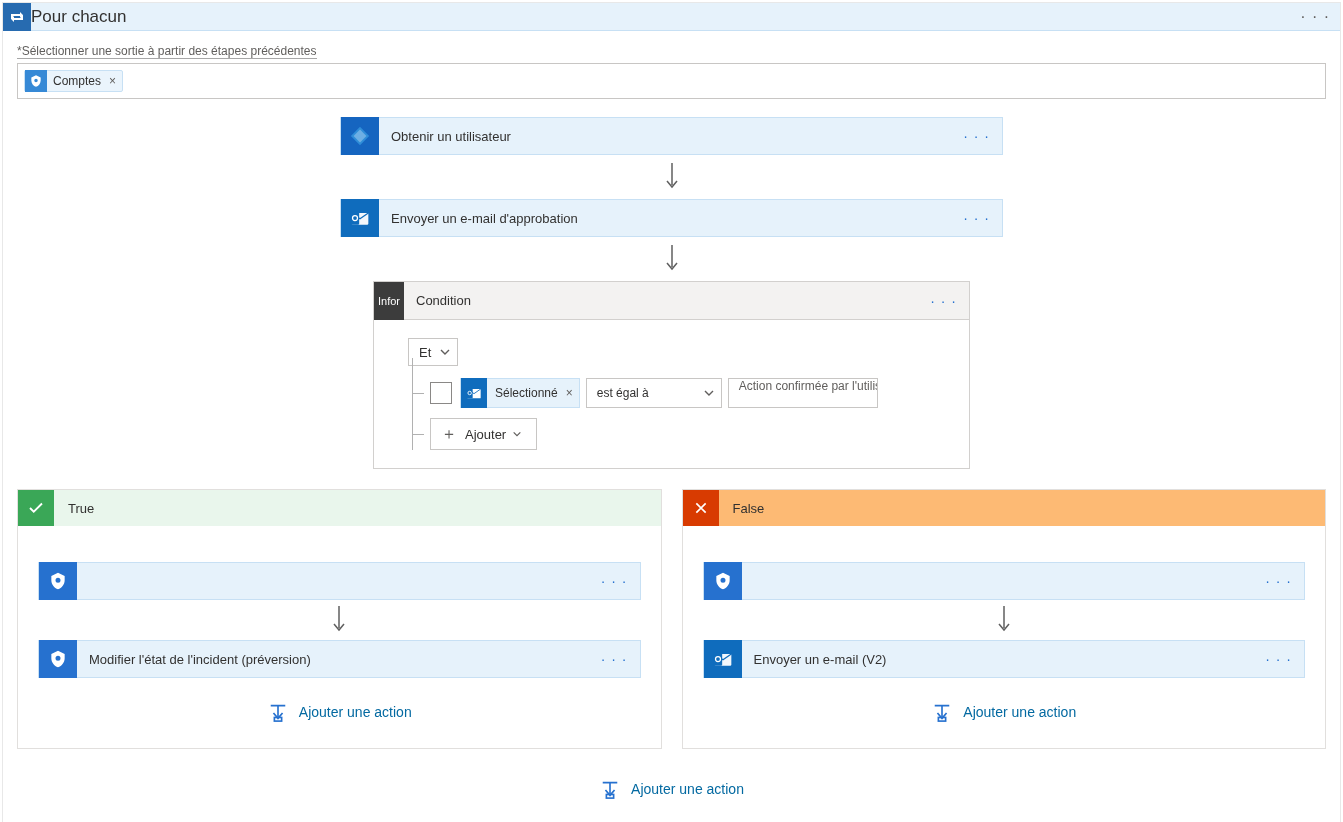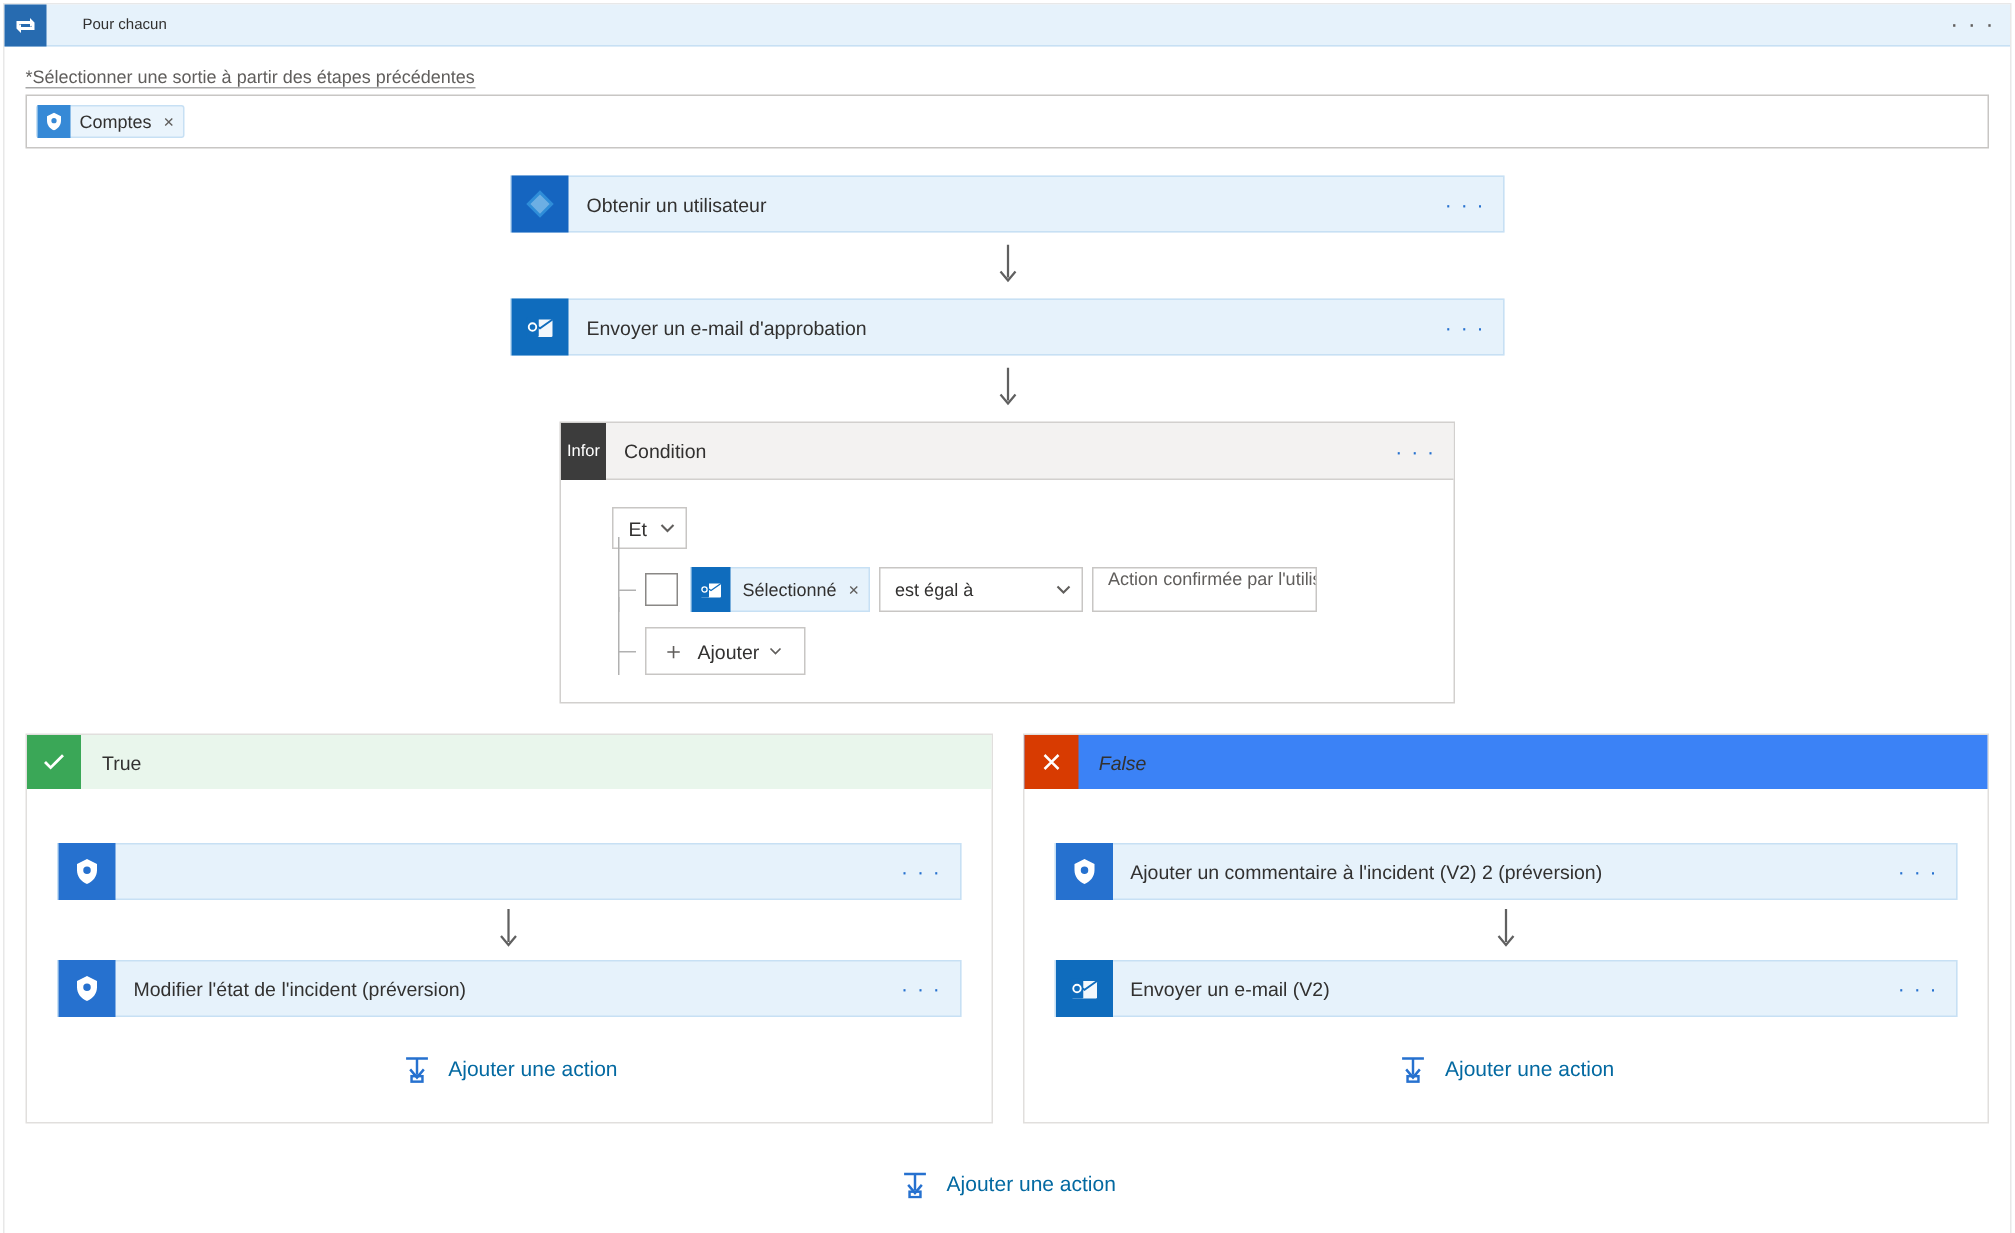--- a/index.html
+++ b/index.html
@@ -25,22 +25,22 @@
   .foreach-icon-box {
     width: 28px;
     height: 28px;
     background: #276bb0;
     display: flex;
     align-items: center;
     justify-content: center;
     color: #fff;
   }
   .foreach-title {
-    padding-left: 24px;
-    font-size: 10px;
+    padding-left: 0;
+    font-size: 17px;
     color: #323130;
   }
   .ellipsis-btn {
     margin-left: auto;
     padding: 0 10px;
     font-size: 16px;
     color: #605e5c;
     cursor: pointer;
     letter-spacing: 1px;
   }
@@ -168,21 +168,21 @@
   .branches {
     display:flex; gap:20px; margin-top:20px; align-items:flex-start; justify-content:center;
   }
   .branch {
     flex:1; border:1px solid #e1dfdd; background:#fff; display:flex; flex-direction:column;
   }
   .branch-hdr {
     height:36px; display:flex; align-items:center;
   }
   .branch-hdr.true { background:#e9f6ec; }
-  .branch-hdr.false { background:#3b82f6;font-style:italic; }
+  .branch-hdr.false { background:#fdba74; }
   .branch-icon {
     width:36px; height:36px; display:flex; align-items:center; justify-content:center; color:#fff;
   }
   .branch-icon.true { background:#3aa757;}
   .branch-icon.false { background:#d83b01;}
   .branch-title { padding-left:14px; font-size:13px;}
   .branch-body { padding: 36px 20px 26px; display:flex; flex-direction:column; align-items:center;}
   .branch-card {
     width:100%; border:1px solid #c7e0f4; background:#e6f2fb; height:38px; display:flex; align-items:center; position:relative;
   }
@@ -381,21 +381,20 @@
             <div class="branch-title">False</div>
           </div>
           <div class="branch-body">
 
             <div class="branch-card">
               <div class="action-icon sentinel">
                 <svg width="20" height="20" viewBox="0 0 24 24">
                     <path d="M12 2l8 4v5c0 5-3.4 9.3-8 11-4.6-1.7-8-6-8-11V6l8-4zm0 6a3 3 0 100 6 3 3 0 000-6z" fill="#fff"></path>
                   </svg>
               </div>
-              <div class="action-title">Ajouter un commentaire à l'incident (V2) 2 (préversion)</div>
               <div class="card-ellipsis">· · ·</div>
             </div>
 
             <div class="branch-arrow">
               <svg class="arrow-svg" viewBox="0 0 16 28">
                   <path d="M8 0v22M3 18l5 6 5-6" stroke="#606060" stroke-width="1.5" fill="none"></path>
                 </svg>
             </div>
 
             <div class="branch-card">

